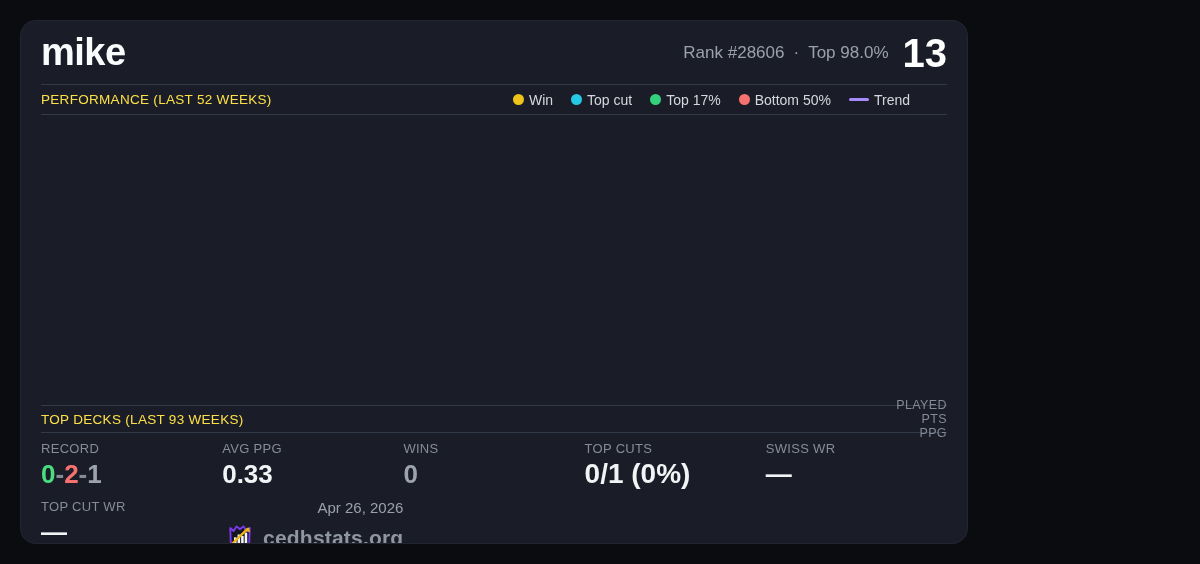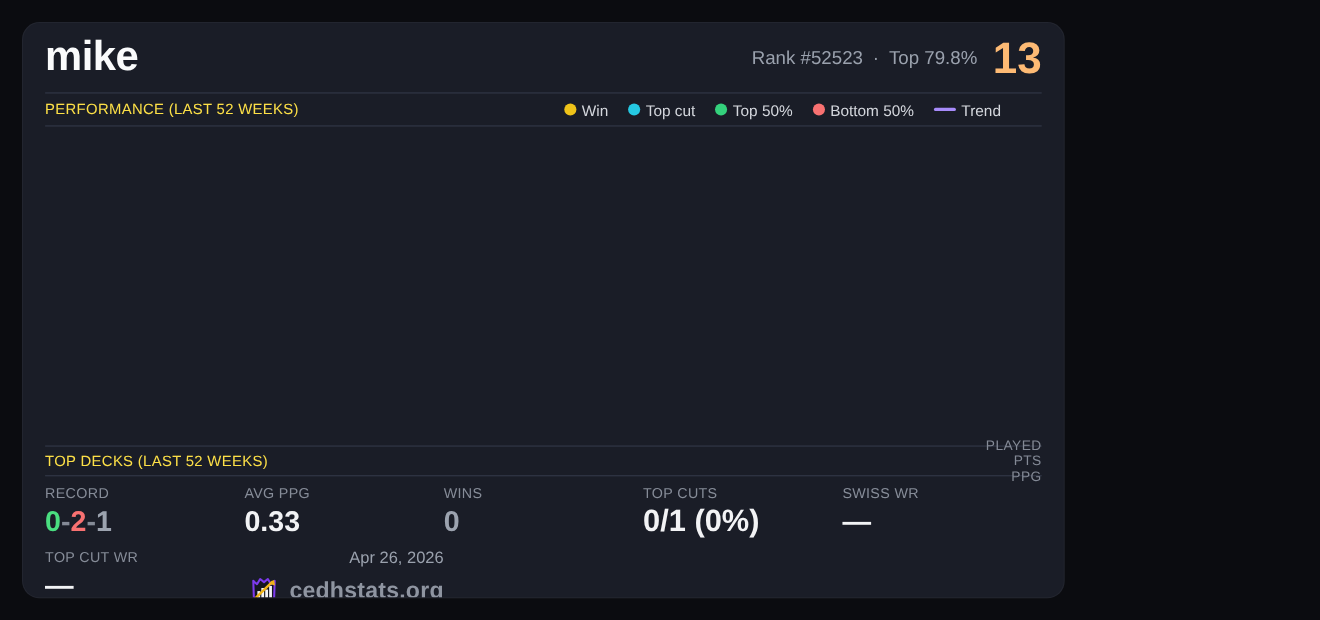--- a/index.html
+++ b/index.html
@@ -75,58 +75,58 @@
 </style>
 </head>
 <body>
 
 <div class="card">
 
   <div class="hdr">
     <div class="player-name">mike</div>
     <div class="hdr-right">
       <div class="rank-line">
-        <span>Rank #52523</span>
+        <span>Rank #28606</span>
         <span>·</span>
-        <span>Top 79.8%</span>
+        <span>Top 98.0%</span>
       </div>
-      <div class="points" style="color: #fdba74;">13</div>
+      <div class="points" style="color: #ffffff;">13</div>
     </div>
   </div>
 
   <div class="perf-hdr">
     <div class="section-title">PERFORMANCE (LAST 52 WEEKS)</div>
     <div class="legend">
       <div class="legend-item">
         <span class="dot" style="background: rgb(239, 195, 25);"></span>
         <span>Win</span>
       </div>
       <div class="legend-item">
         <span class="dot" style="background: rgb(37, 201, 227);"></span>
         <span>Top cut</span>
       </div>
       <div class="legend-item">
         <span class="dot" style="background: rgb(52, 209, 124);"></span>
-        <span>Top 50%</span>
+        <span>Top 17%</span>
       </div>
       <div class="legend-item">
         <span class="dot" style="background: rgb(248, 113, 113);"></span>
         <span>Bottom 50%</span>
       </div>
       <div class="legend-item">
         <span class="trend-swatch" style="background: rgb(167, 139, 250);"></span>
         <span>Trend</span>
       </div>
     </div>
   </div>
 
   <div class="chart-area"></div>
 
   <div class="decks-hdr">
-    <div class="section-title">TOP DECKS (LAST 52 WEEKS)</div>
+    <div class="section-title">TOP DECKS (LAST 93 WEEKS)</div>
     <div class="deck-cols">
       <span class="deck-col">PLAYED</span>
       <span class="deck-col">PTS</span>
       <span class="deck-col">PPG</span>
     </div>
   </div>
 
   <div class="stats-grid">
 
     <div class="stat">

